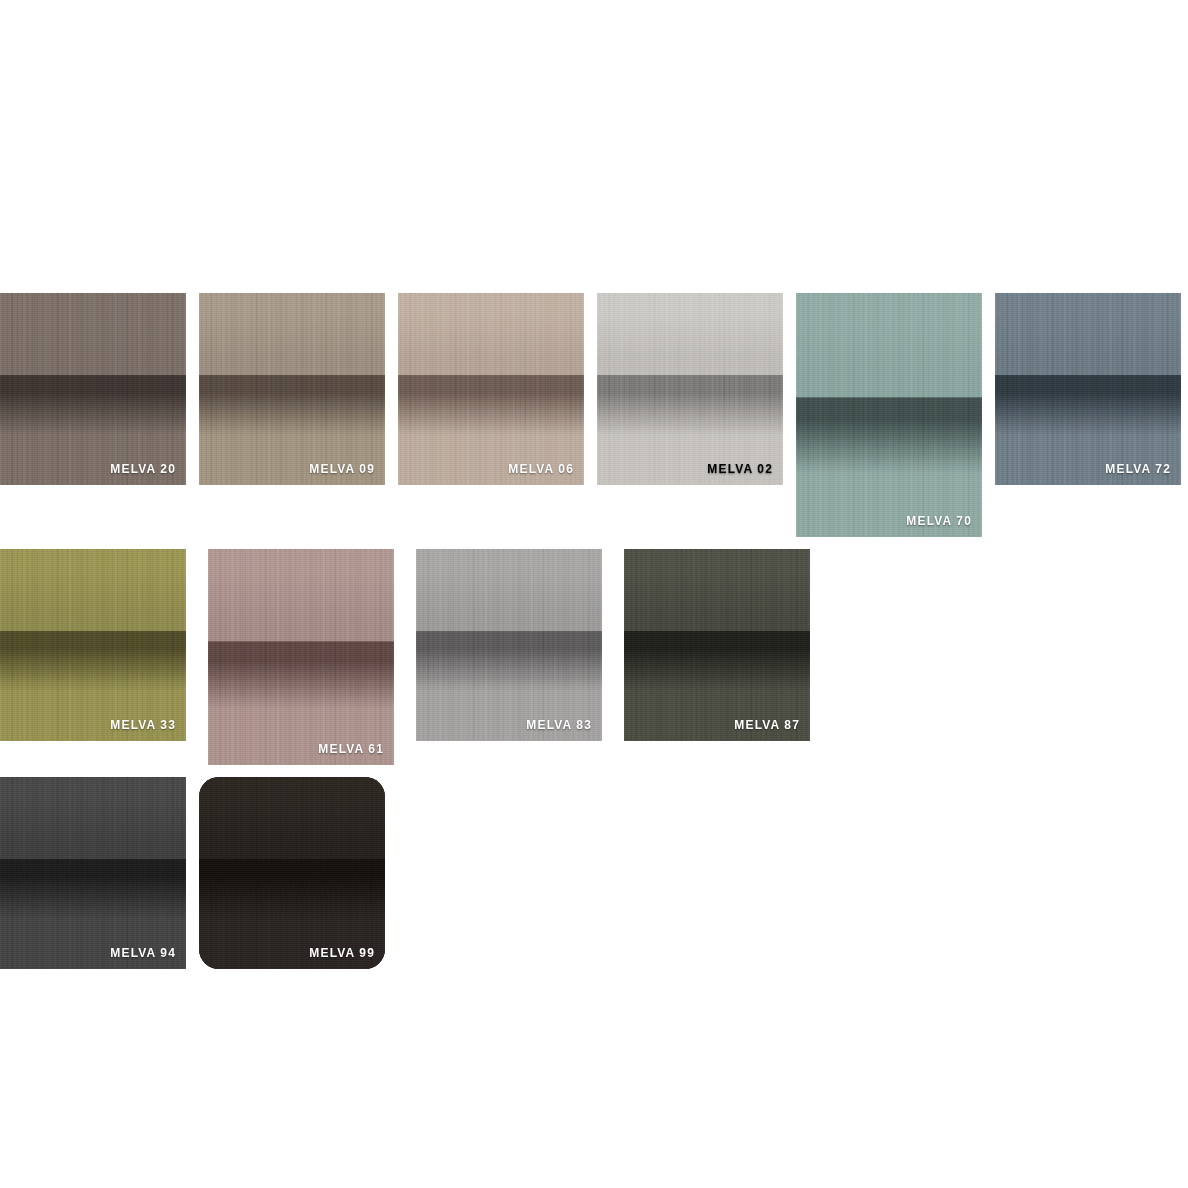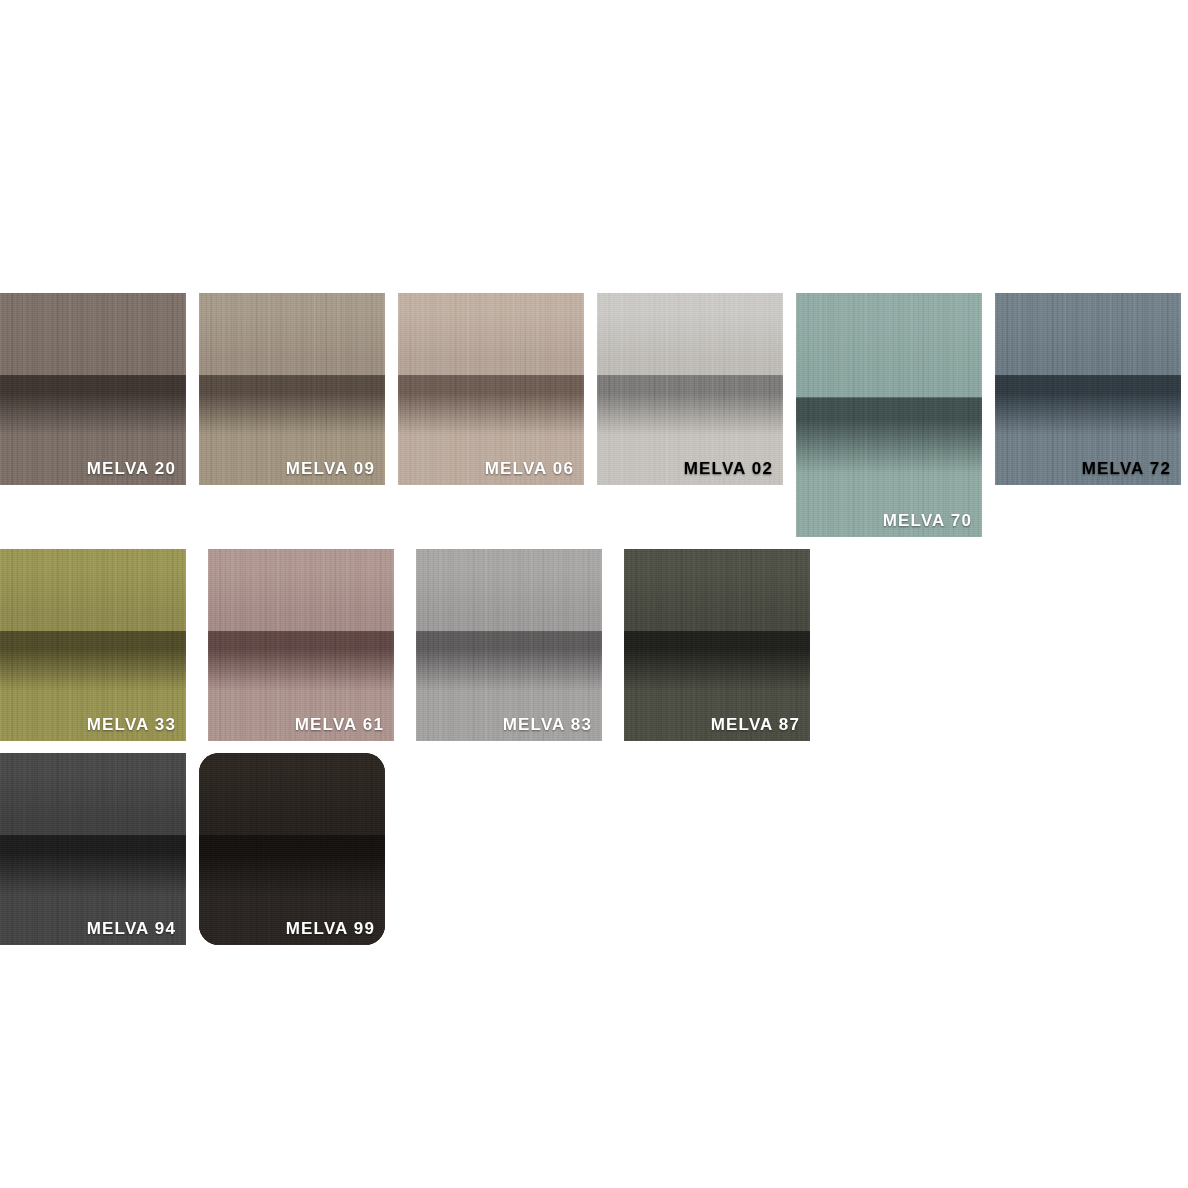--- a/index.html
+++ b/index.html
@@ -91,21 +91,21 @@
         rgba(0,0,0,0.045) 2px);
     opacity: .6;
   }
 
   .swatch-label {
     position: absolute;
     right: 10px;
     bottom: 9px;
     color: #ffffff;
     font-family: "Liberation Sans", sans-serif;
-    font-size: 17px;
+    font-size: 12px;
     font-weight: bold;
     letter-spacing: 1.15px;
     line-height: 14px;
     text-shadow: 0 1px 2px rgba(0,0,0,0.45);
     white-space: nowrap;
   }
 </style>
 </head>
 <body>
 
@@ -144,32 +144,32 @@
         <div class="swatch-fold" style="background: linear-gradient(rgb(146, 172, 166) 0%, rgb(146, 172, 166) 10%, rgb(138, 165, 159) 34%, rgb(138, 165, 159) 42.5%, rgb(63, 79, 77) 43%, rgb(63, 79, 77) 52%, rgb(143, 169, 163) 74%, rgb(143, 169, 163) 100%);"></div>
         <div class="swatch-warp"></div>
         <div class="swatch-weft"></div>
         <div class="swatch-label" style="color: rgb(255, 255, 255);">MELVA 70</div>
       </div>
       <div class="swatch" style="width: 186px; height: 192px; flex-basis: 186px;">
         <div class="swatch-fabric" style="background: rgb(107, 121, 131);"></div>
         <div class="swatch-fold" style="background: linear-gradient(rgb(114, 128, 138) 0%, rgb(114, 128, 138) 10%, rgb(107, 121, 131) 34%, rgb(107, 121, 131) 42.5%, rgb(47, 57, 65) 43%, rgb(47, 57, 65) 52%, rgb(111, 125, 135) 74%, rgb(111, 125, 135) 100%);"></div>
         <div class="swatch-warp"></div>
         <div class="swatch-weft"></div>
-        <div class="swatch-label" style="color: #000000;">MELVA 72</div>
+        <div class="swatch-label" style="color: #ffffff;">MELVA 72</div>
       </div>
     </div>
     <div class="swatch-row" style="gap: 22px; margin-bottom: 12px;">
       <div class="swatch" style="width: 186px; height: 192px; flex-basis: 186px;">
         <div class="swatch-fabric" style="background: rgb(142, 138, 77);"></div>
         <div class="swatch-fold" style="background: linear-gradient(rgb(154, 150, 83) 0%, rgb(154, 150, 83) 10%, rgb(142, 138, 77) 34%, rgb(142, 138, 77) 42.5%, rgb(79, 74, 39) 43%, rgb(79, 74, 39) 52%, rgb(150, 146, 80) 74%, rgb(150, 146, 80) 100%);"></div>
         <div class="swatch-warp"></div>
         <div class="swatch-weft"></div>
         <div class="swatch-label" style="color: rgb(255, 255, 255);">MELVA 33</div>
       </div>
-      <div class="swatch" style="width: 186px; height: 192px; flex-basis: 186px;">
+      <div class="swatch" style="width: 186px; height: 216px; flex-basis: 186px;">
         <div class="swatch-fabric" style="background: rgb(165, 139, 135);"></div>
         <div class="swatch-fold" style="background: linear-gradient(rgb(177, 151, 146) 0%, rgb(177, 151, 146) 10%, rgb(165, 139, 135) 34%, rgb(165, 139, 135) 42.5%, rgb(94, 70, 67) 43%, rgb(94, 70, 67) 52%, rgb(173, 147, 142) 74%, rgb(173, 147, 142) 100%);"></div>
         <div class="swatch-warp"></div>
         <div class="swatch-weft"></div>
         <div class="swatch-label" style="color: rgb(255, 255, 255);">MELVA 61</div>
       </div>
       <div class="swatch" style="width: 186px; height: 192px; flex-basis: 186px;">
         <div class="swatch-fabric" style="background: rgb(157, 155, 154);"></div>
         <div class="swatch-fold" style="background: linear-gradient(rgb(169, 167, 166) 0%, rgb(169, 167, 166) 10%, rgb(157, 155, 154) 34%, rgb(157, 155, 154) 42.5%, rgb(92, 90, 90) 43%, rgb(92, 90, 90) 52%, rgb(164, 162, 161) 74%, rgb(164, 162, 161) 100%);"></div>
         <div class="swatch-warp"></div>

